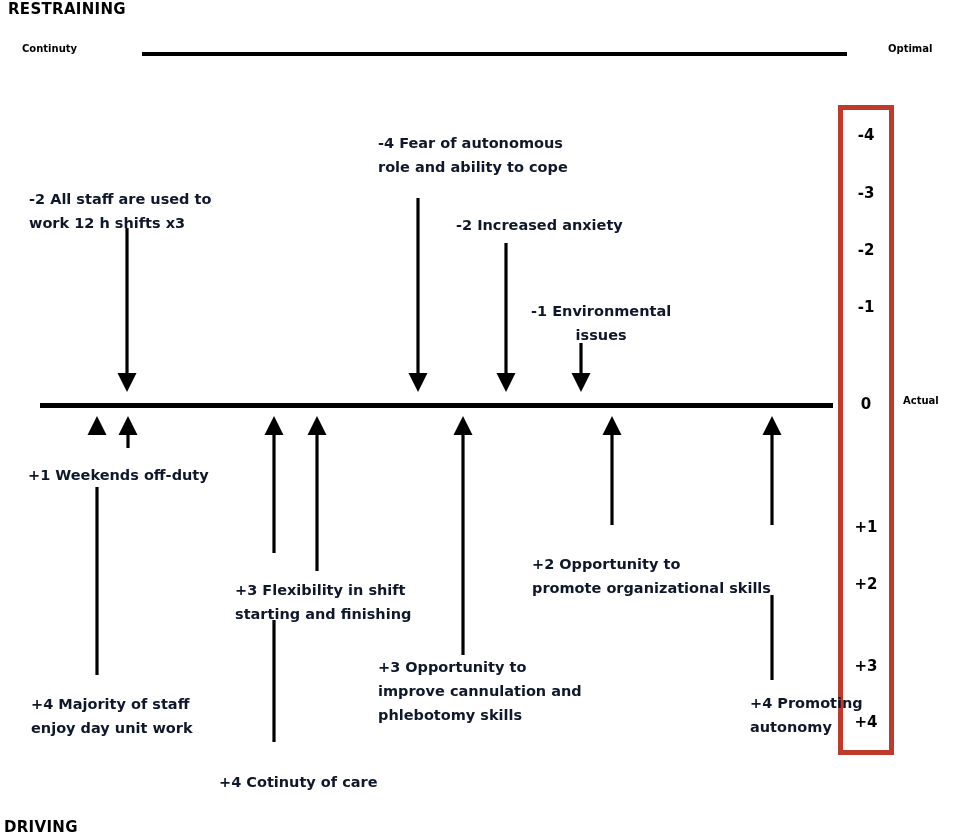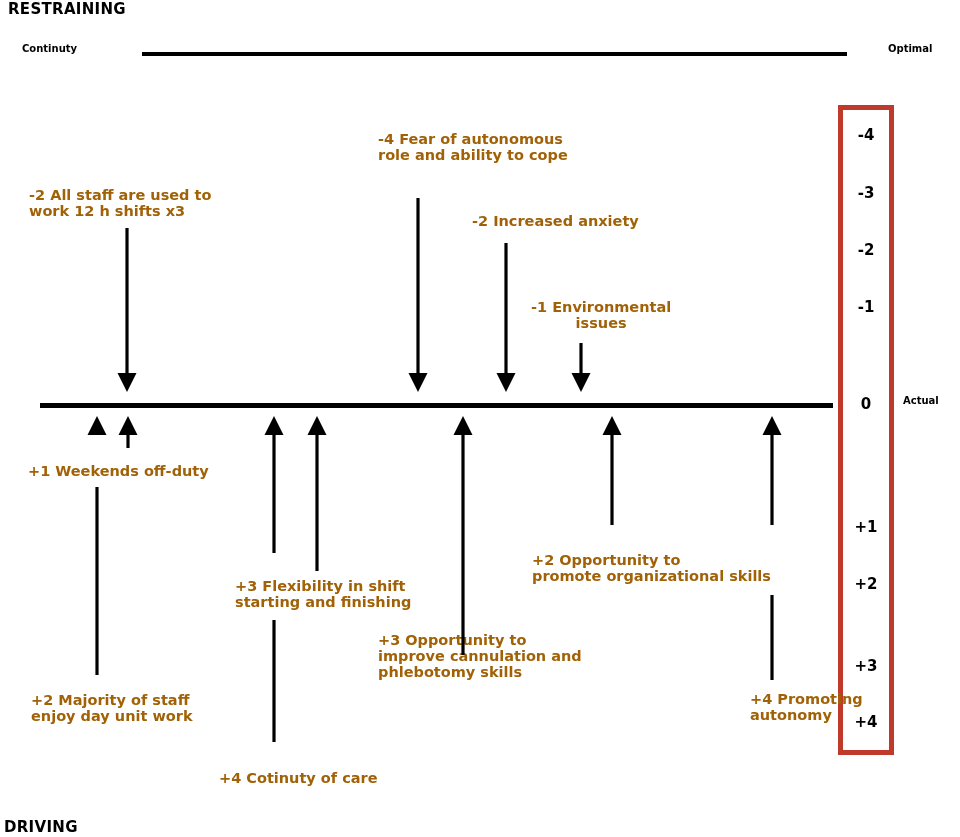--- a/index.html
+++ b/index.html
@@ -30,22 +30,22 @@
     position: absolute;
     font-weight: bold;
     font-size: 10px;
     color: #000000;
     white-space: pre;
   }
   .force-label {
     position: absolute;
     font-weight: bold;
     font-size: 14.5px;
-    line-height: 16px;
-    color: #a16207;
+    line-height: 24px;
+    color: #0f172a;
     white-space: pre;
   }
   .force-label.l { text-align: left; }
 
   
   .hline {
     position: absolute;
     background: #000000;
   }
 
@@ -105,30 +105,30 @@
       <div class="scale-tick" style="left: 846px; top: 575px;">+2</div>
       <div class="scale-tick" style="left: 846px; top: 657px;">+3</div>
       <div class="scale-tick" style="left: 846px; top: 713px;">+4</div>
     </div>
 
   <div id="force-labels">
       <div class="force-label l" style="left: 29px; top: 187px;">-2 All staff are used to
 work 12 h shifts x3</div>
       <div class="force-label l" style="left: 378px; top: 131px;">-4 Fear of autonomous
 role and ability to cope</div>
-      <div class="force-label l" style="left: 456px; top: 213px; margin-left: 16px;">-2 Increased anxiety</div>
+      <div class="force-label l" style="left: 456px; top: 213px;">-2 Increased anxiety</div>
       <div class="force-label l" style="left: 531px; top: 299px; text-align: center;">-1 Environmental
 issues</div>
-      <div class="force-label l" style="left: 31px; top: 692px;">+2 Majority of staff
+      <div class="force-label l" style="left: 31px; top: 692px;">+4 Majority of staff
 enjoy day unit work</div>
       <div class="force-label l" style="left: 28px; top: 463px;">+1 Weekends off-duty</div>
       <div class="force-label l" style="left: 219px; top: 770px;">+4 Cotinuty of care</div>
       <div class="force-label l" style="left: 235px; top: 578px;">+3 Flexibility in shift
 starting and finishing</div>
-      <div class="force-label l" style="left: 378px; top: 632px;">+3 Opportunity to
+      <div class="force-label l" style="left: 378px; top: 655px;">+3 Opportunity to
 improve cannulation and
 phlebotomy skills</div>
       <div class="force-label l" style="left: 532px; top: 552px;">+2 Opportunity to
 promote organizational skills</div>
       <div class="force-label l" style="left: 750px; top: 691px;">+4 Promoting
 autonomy</div>
     </div>
 
   <svg id="arrows" viewBox="0 0 960 837" xmlns="http://www.w3.org/2000/svg">
       <line x1="127" y1="228" x2="127" y2="375"></line>

